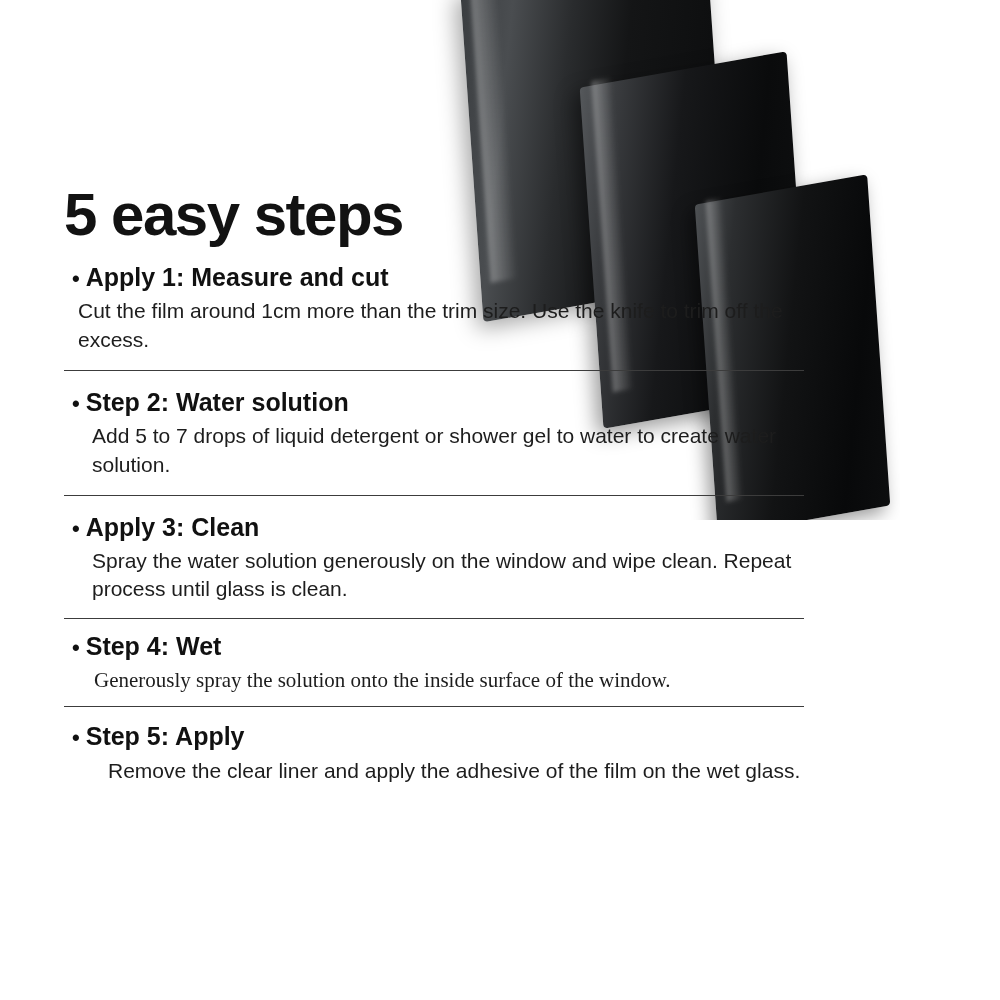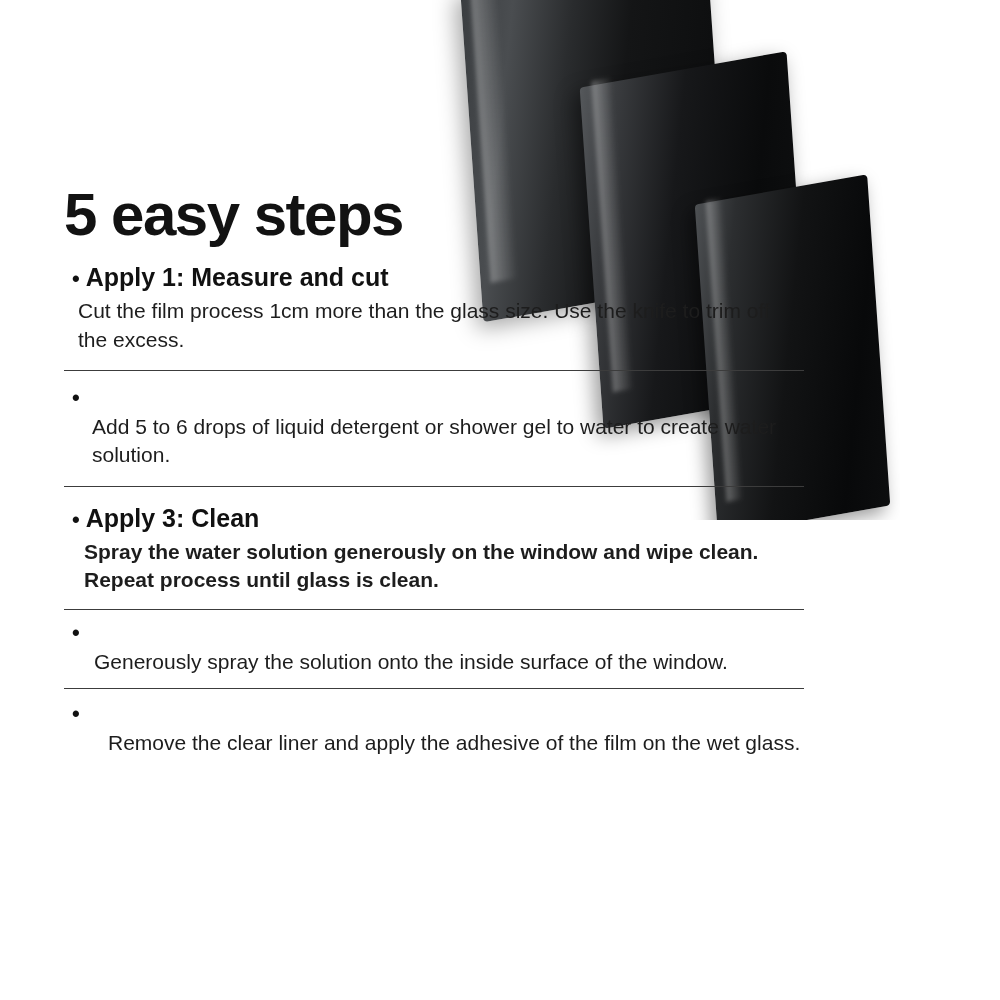--- a/index.html
+++ b/index.html
@@ -120,22 +120,22 @@
   .step-body {
     font-size: 21px;
     font-weight: normal;
     color: #1d1d1d;
     line-height: 1.35;
     margin: 0 0 2px 22px;
     max-width: 730px;
   }
   .step-1 .step-body { margin-left: 14px; }
   .step-2 .step-body { margin-left: 28px; }
-  .step-3 .step-body { margin-left: 20px; font-weight: bold; }
-  .step-4 .step-body { margin-left: 30px; }
+  .step-3 .step-body { margin-left: 28px; }
+  .step-4 .step-body { margin-left: 30px; font-family: Liberation Serif, serif; }
   .step-5 .step-body { margin-left: 44px; }
 
   .step-1 { margin-bottom: 16px; padding-bottom: 14px; }
   .step-2 { margin-bottom: 16px; padding-bottom: 14px; }
   .step-3 { margin-bottom: 12px; padding-bottom: 12px; }
   .step-4 { margin-bottom: 14px; padding-bottom: 10px; }
 </style>
 </head>
 <body>
 
@@ -152,46 +152,49 @@
 
   <h1 class="heading">5 easy steps</h1>
 
   <div class="steps">
 
     <div class="step step-1">
       <div class="step-title">
         <span class="bullet">•</span>
         <span>Apply 1: Measure and cut</span>
       </div>
-      <p class="step-body">Cut the film process 1cm more than the glass size. Use the knife to trim off the excess.</p>
+      <p class="step-body">Cut the film around 1cm more than the trim size. Use the knife to trim off the excess.</p>
     </div>
 
     <div class="step step-2">
       <div class="step-title">
         <span class="bullet">•</span>
-      </div>
-      <p class="step-body">Add 5 to 6 drops of liquid detergent or shower gel to water to create water solution.</p>
+        <span>Step 2: Water solution</span>
+      </div>
+      <p class="step-body">Add 5 to 7 drops of liquid detergent or shower gel to water to create water solution.</p>
     </div>
 
     <div class="step step-3">
       <div class="step-title">
         <span class="bullet">•</span>
         <span>Apply 3: Clean</span>
       </div>
       <p class="step-body">Spray the water solution generously on the window and wipe clean. Repeat process until glass is clean.</p>
     </div>
 
     <div class="step step-4">
       <div class="step-title">
         <span class="bullet">•</span>
+        <span>Step 4: Wet</span>
       </div>
       <p class="step-body">Generously spray the solution onto the inside surface of the window.</p>
     </div>
 
     <div class="step step-5">
       <div class="step-title">
         <span class="bullet">•</span>
+        <span>Step 5: Apply</span>
       </div>
       <p class="step-body">Remove the clear liner and apply the adhesive of the film on the wet glass.</p>
     </div>
 
   </div>
 </div>
 
 </body></html>

